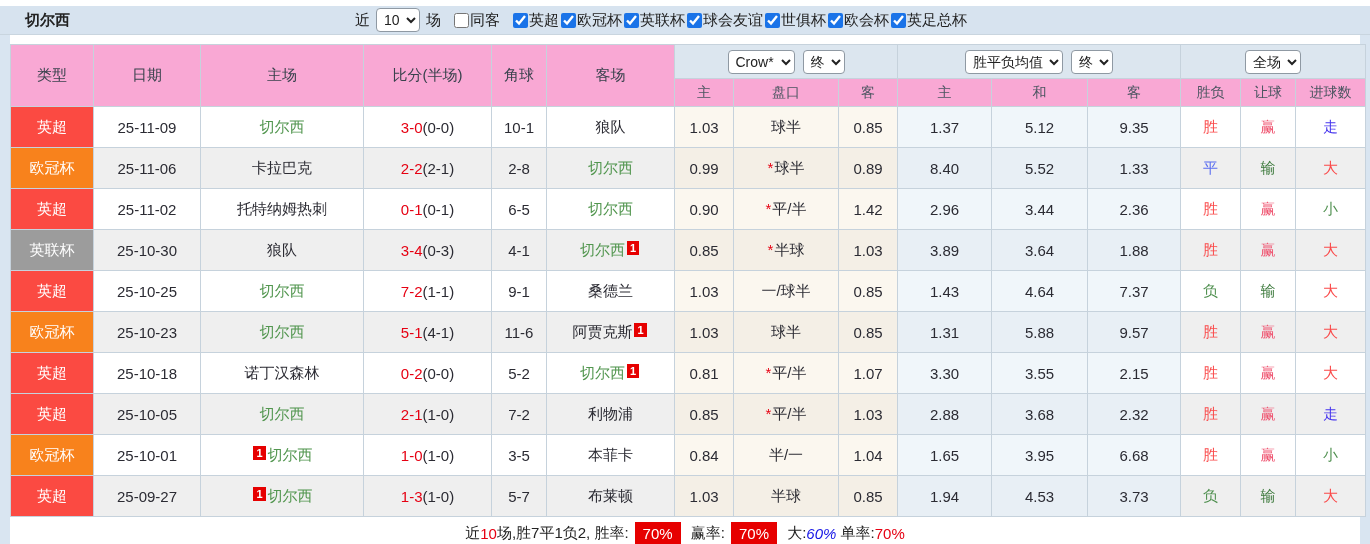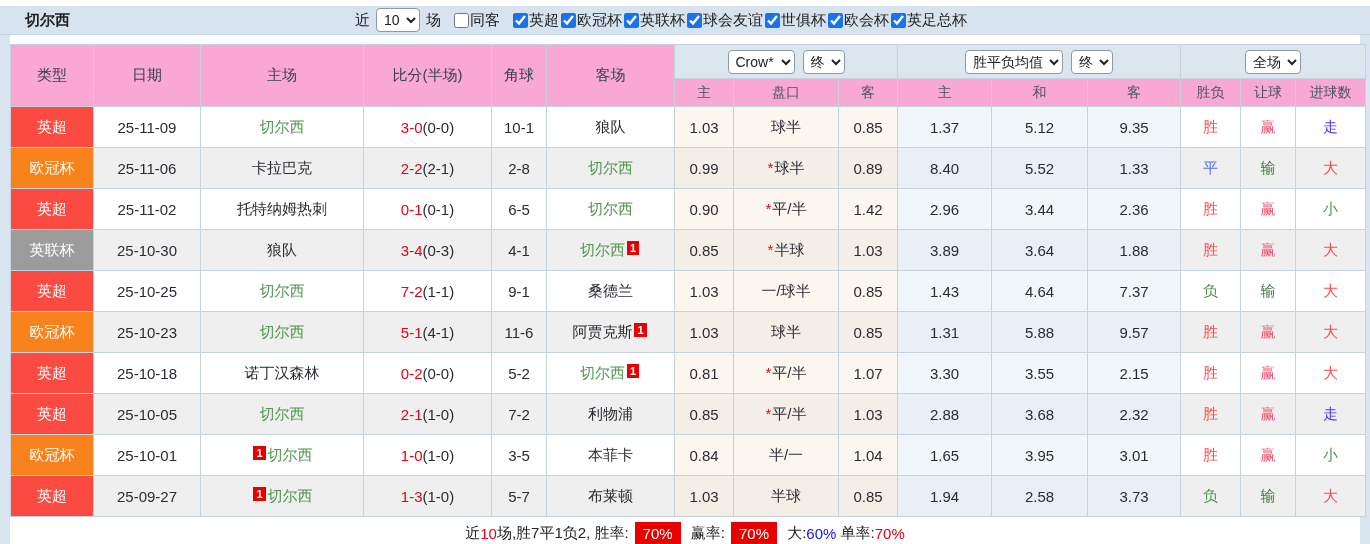--- a/index.html
+++ b/index.html
@@ -43,21 +43,21 @@
   td .hf{color:#2b2b33;}
   td.self{color:#52964f;}
   .star{color:#e60012;margin-right:1px;}
   .b1{
     display:inline-block;background:#e60000;color:#fff;font-size:11px;line-height:14px;
     padding:0 3px;margin:0 2px;vertical-align:3px;font-weight:bold;
   }
   
   .summary{height:33px;display:flex;align-items:center;justify-content:center;font-size:15px;color:#222;background:#fff;}
   .summary .red{color:#e60012;}
-  .summary .blue{color:#1414e6;}
+  .summary .blue{color:#1414e6;font-style:italic;}
   .summary .badge{background:#e60000;color:#fff;padding:3px 8px;margin:0 6px;}
   .summary span{white-space:pre;}
 </style>
 </head>
 <body>
 
 <div class="blue-area">
   <div class="filterbar">
     <div class="team-title">切尔西</div>
     <div class="filters">
@@ -286,37 +286,37 @@
             <td>25-10-01</td>
             <td class="self"><span class="b1">1</span>切尔西</td>
             <td><span class="sc">1-0</span><span class="hf">(1-0)</span></td>
             <td>3-5</td>
             <td class="">本菲卡</td>
             <td class="crow">0.84</td>
             <td class="crow">半/一</td>
             <td class="crow">1.04</td>
             <td class="mean">1.65</td>
             <td class="mean">3.95</td>
-            <td class="mean">3.01</td>
+            <td class="mean">6.68</td>
             <td style="color:#fa4b4b">胜</td>
             <td style="color:#ef5470">赢</td>
             <td style="color:#4e8f4e">小</td>
           </tr>
           <tr class="even">
             <td class="type" style="background:#fb4a42">英超</td>
             <td>25-09-27</td>
             <td class="self"><span class="b1">1</span>切尔西</td>
             <td><span class="sc">1-3</span><span class="hf">(1-0)</span></td>
             <td>5-7</td>
             <td class="">布莱顿</td>
             <td class="crow">1.03</td>
             <td class="crow">半球</td>
             <td class="crow">0.85</td>
             <td class="mean">1.94</td>
-            <td class="mean">2.58</td>
+            <td class="mean">4.53</td>
             <td class="mean">3.73</td>
             <td style="color:#4e8f4e">负</td>
             <td style="color:#3d7a3d">输</td>
             <td style="color:#fa4b4b">大</td>
           </tr>
         </tbody>
     </table>
 
     <div class="summary">
       <span>近</span>

